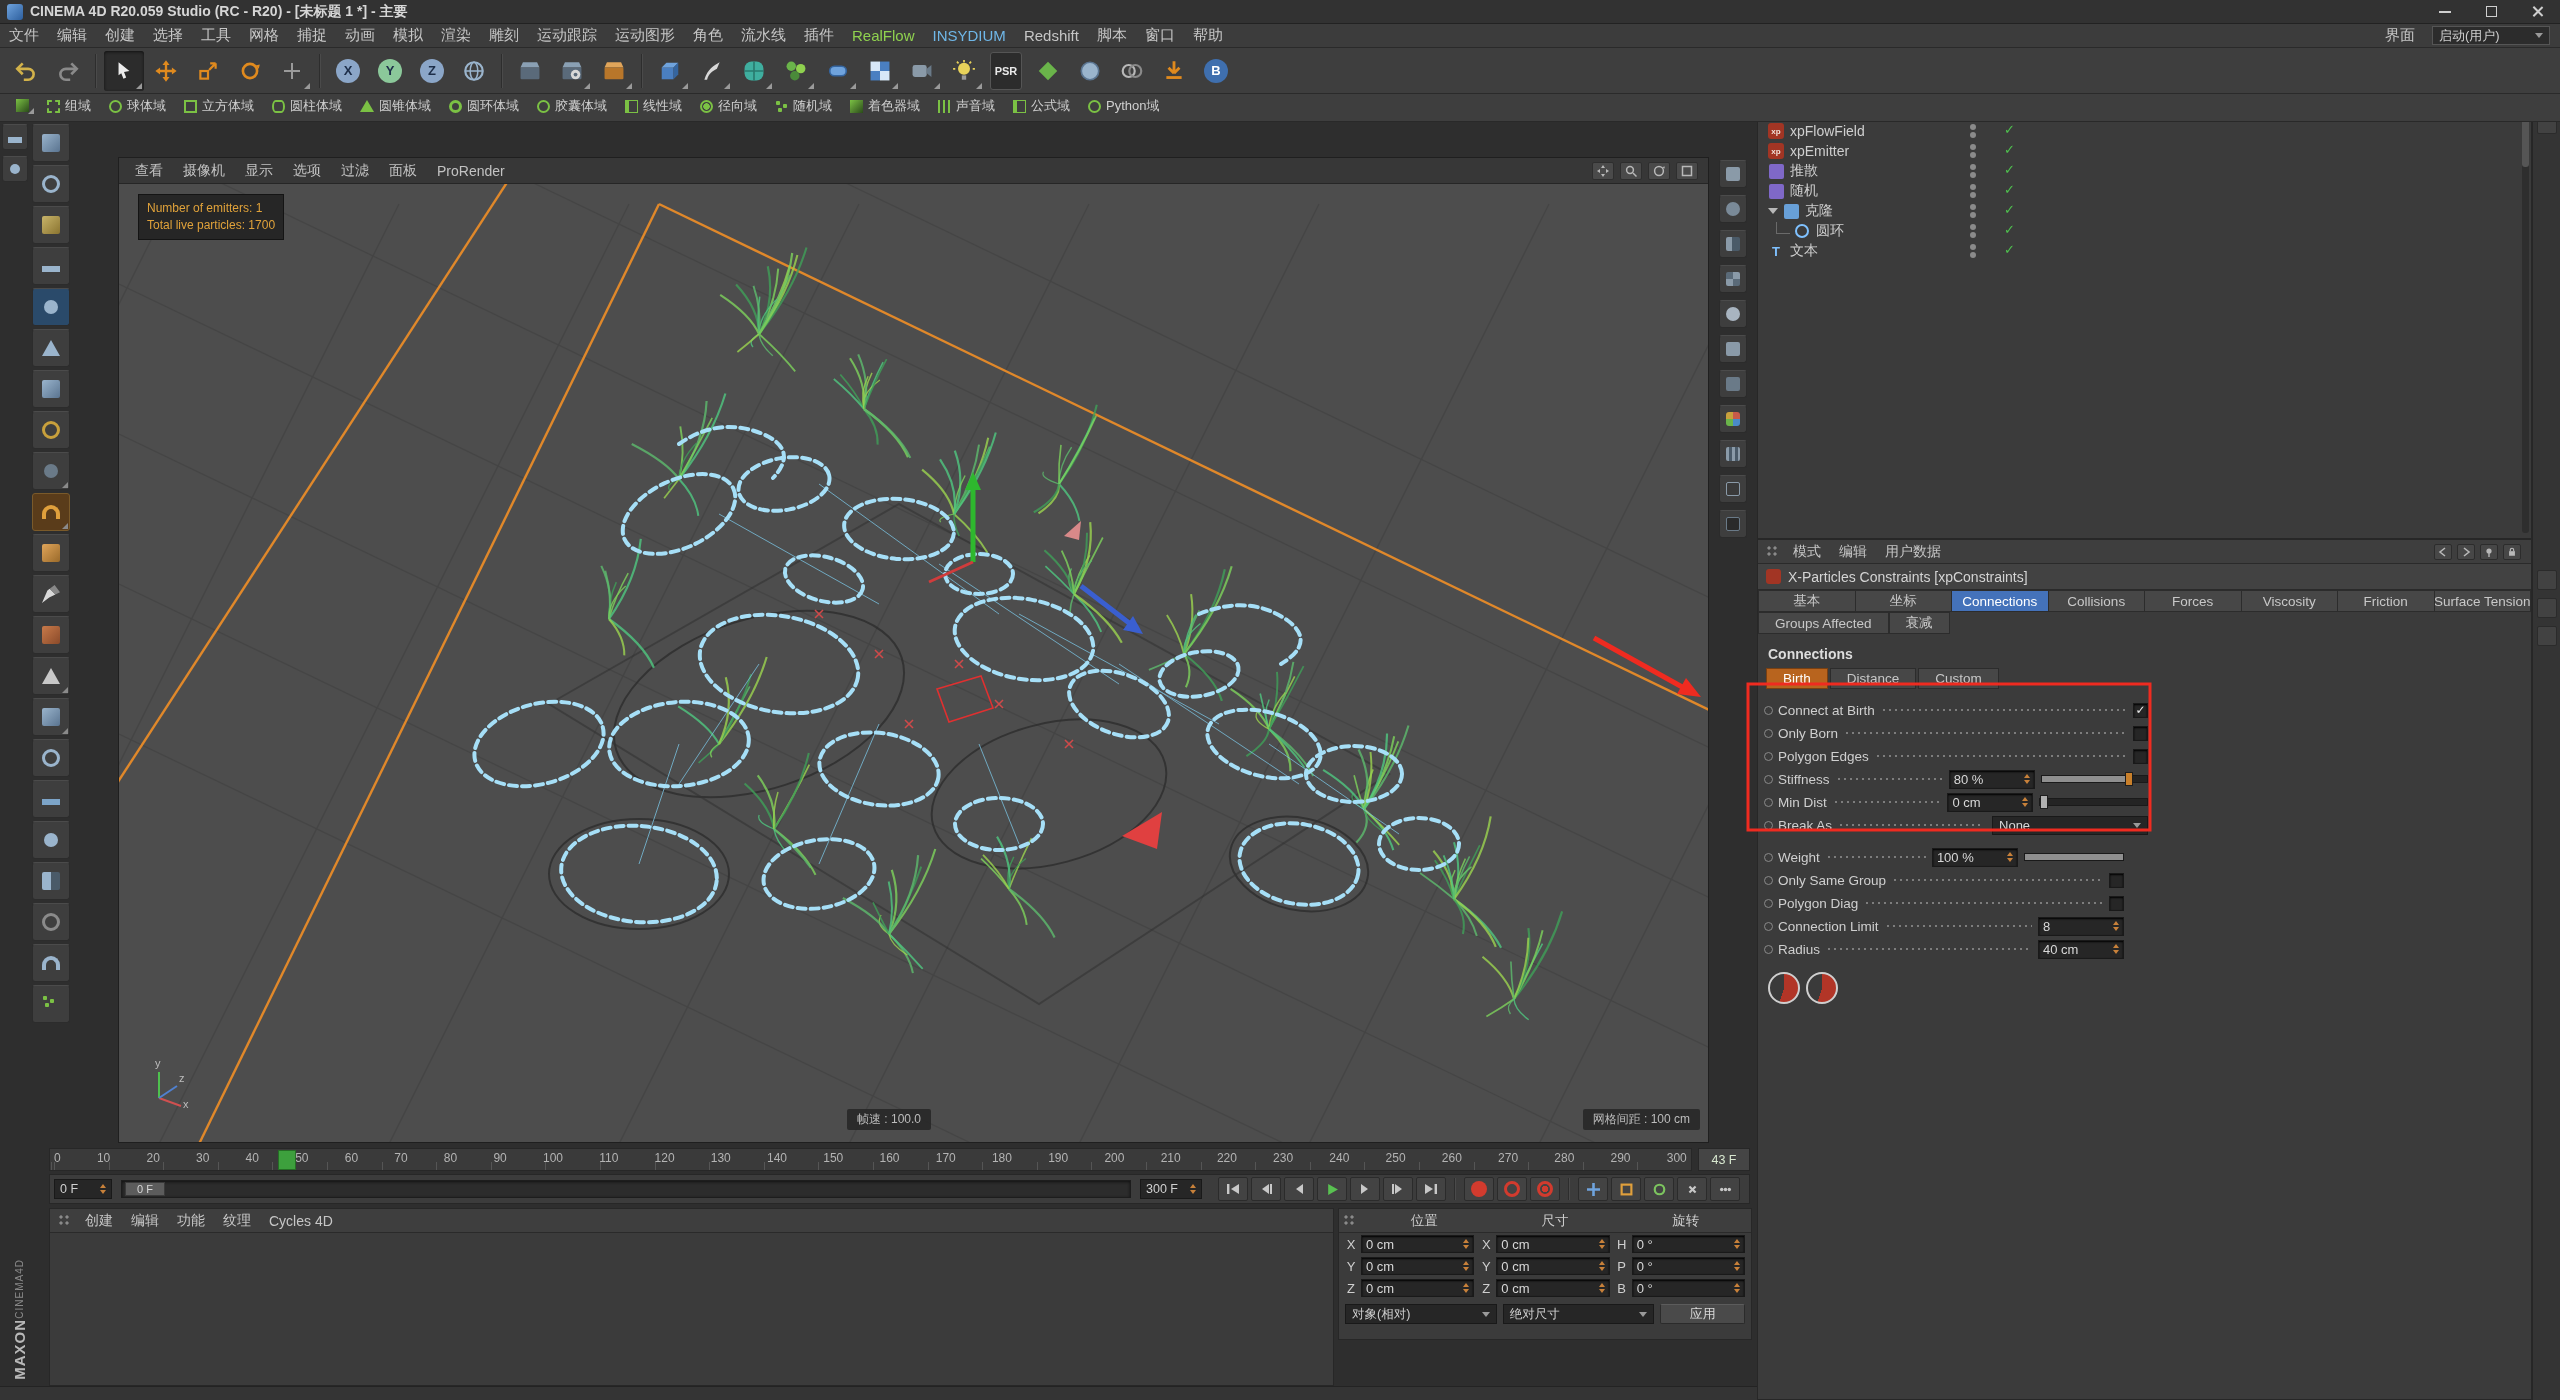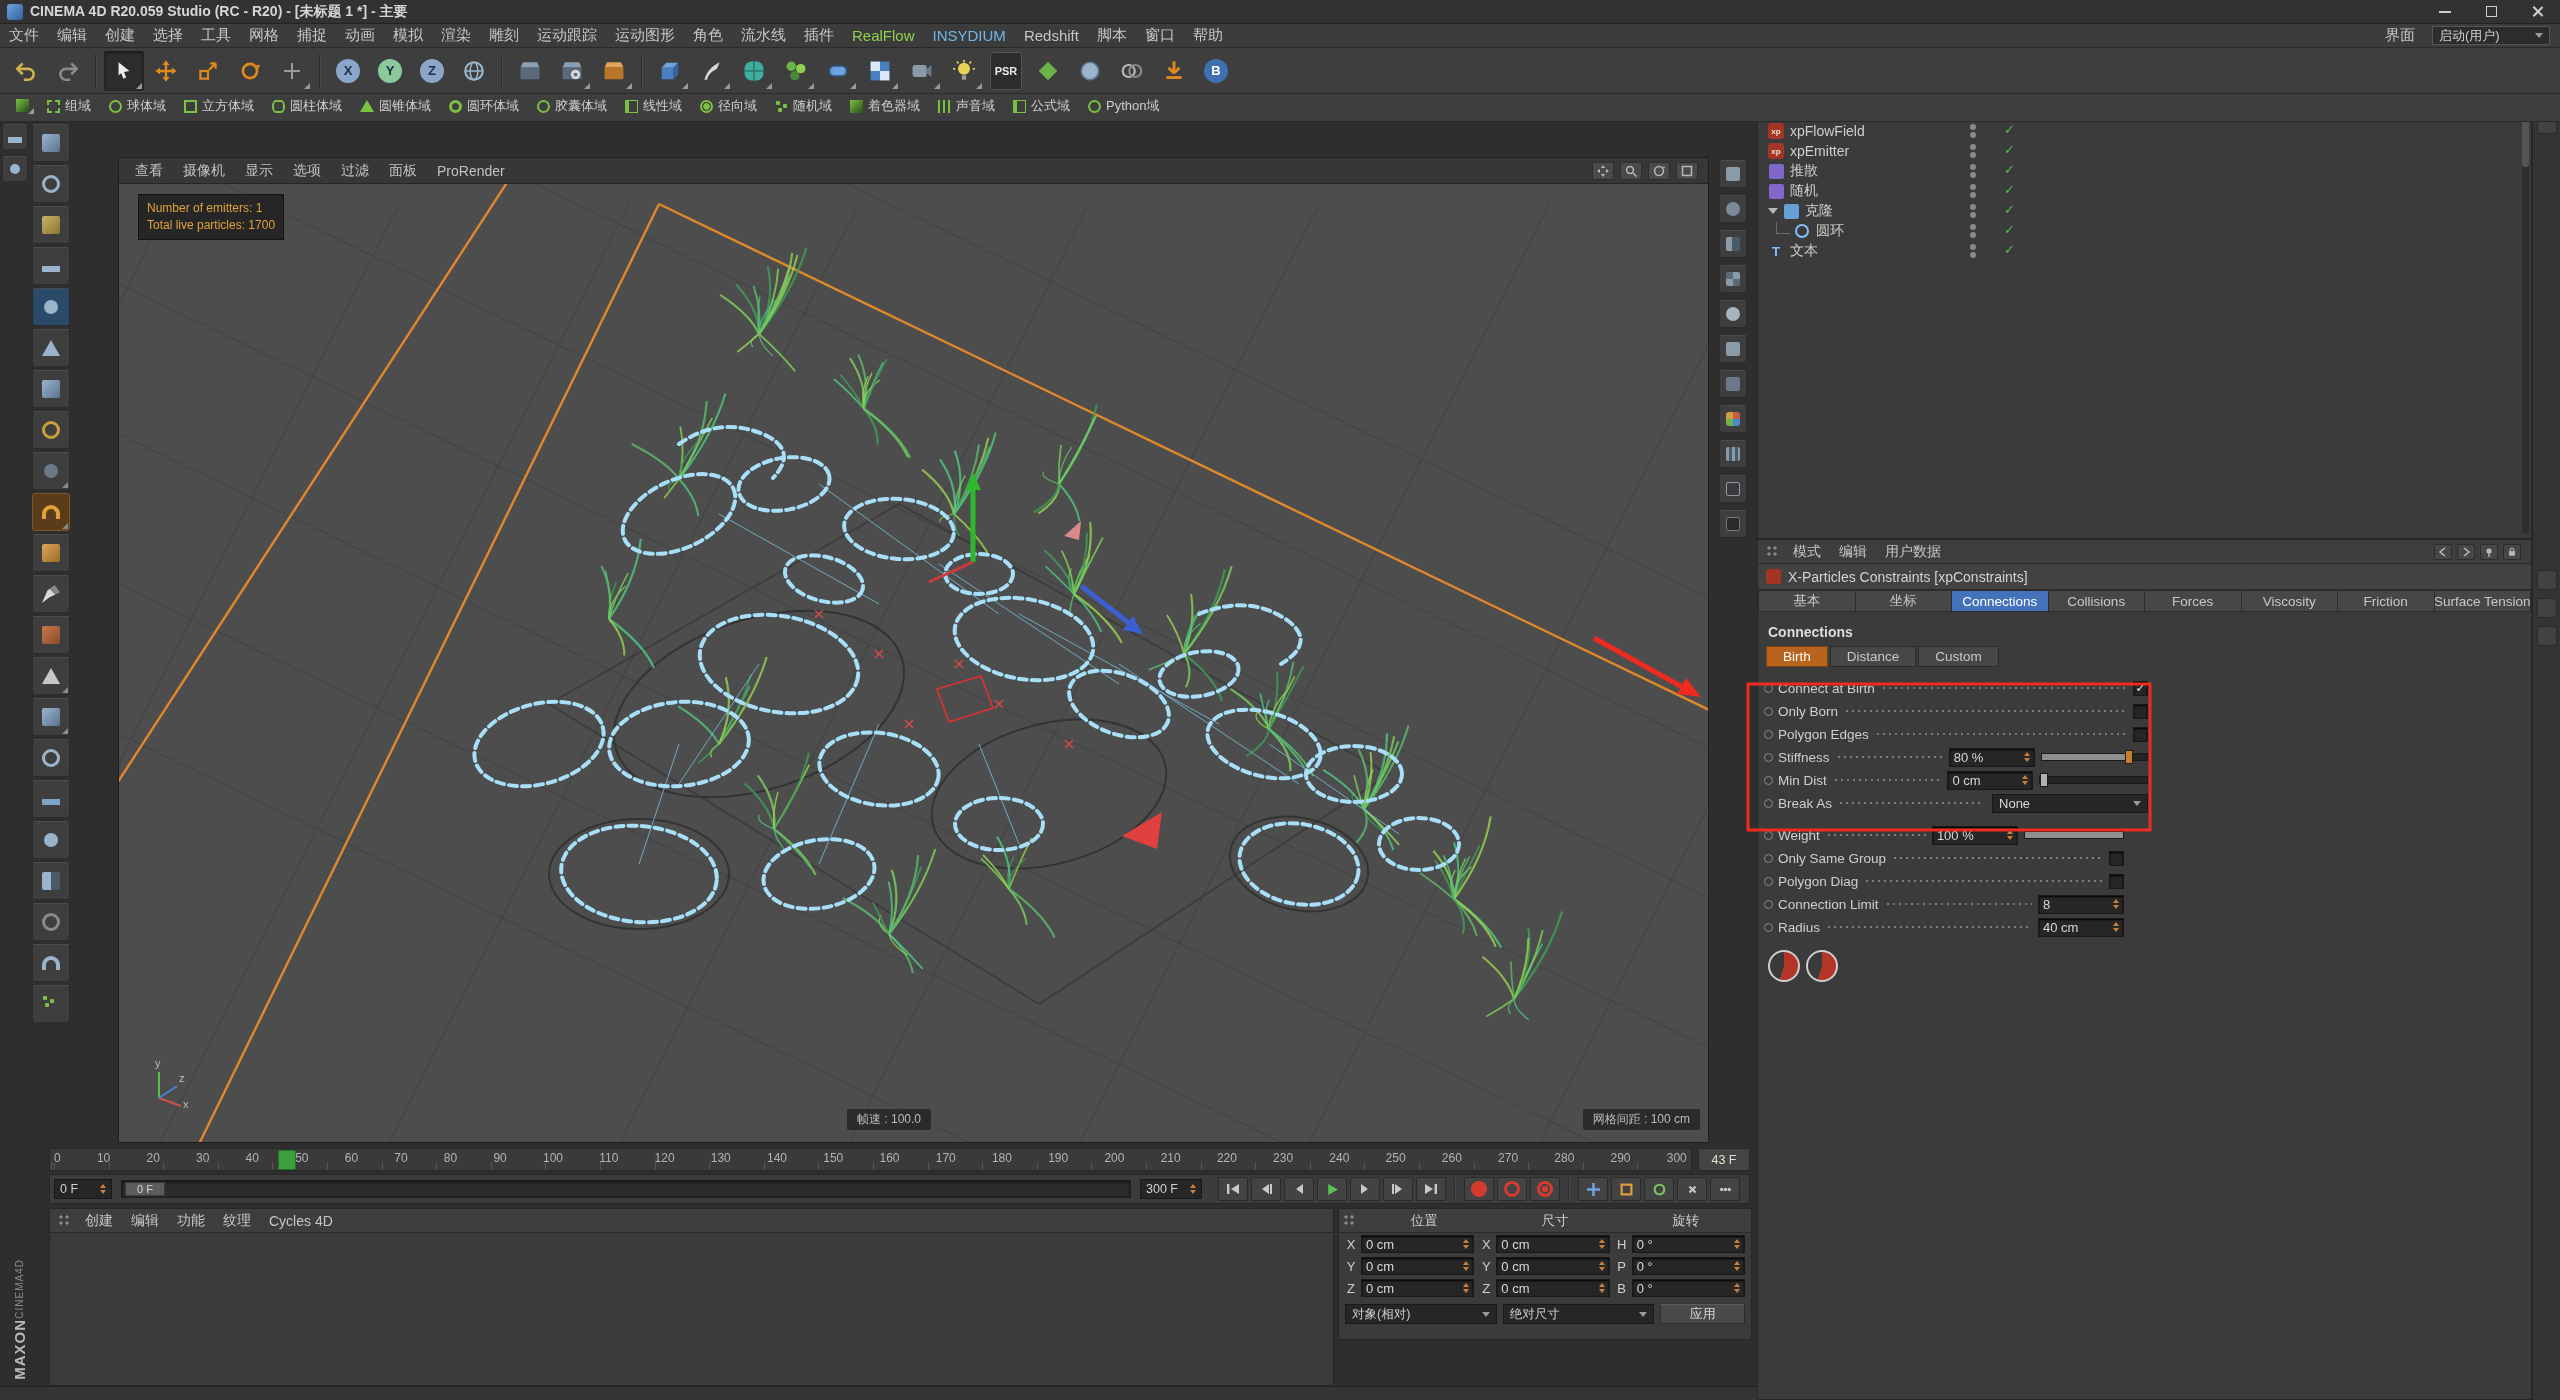--- a/index.html
+++ b/index.html
@@ -1103,20 +1103,24 @@
   <div class="tabs">
     <div class="tab">基本</div>
     <div class="tab">坐标</div>
     <div class="tab active">Connections</div>
     <div class="tab">Collisions</div>
     <div class="tab">Forces</div>
     <div class="tab">Viscosity</div>
     <div class="tab">Friction</div>
     <div class="tab">Surface Tension</div>
   </div>
+  <div class="tabs" style="justify-content:flex-start;">
+    <div class="tab w">Groups Affected</div>
+    <div class="tab w">衰减</div>
+  </div>
   <div id="amsection">Connections</div>
   <div id="subtabs">
     <div class="stab active">Birth</div>
     <div class="stab">Distance</div>
     <div class="stab">Custom</div>
   </div>
   <div id="params">
     <div class="pcol left">
       <div class="prow">
         <span class="adot"></span>

